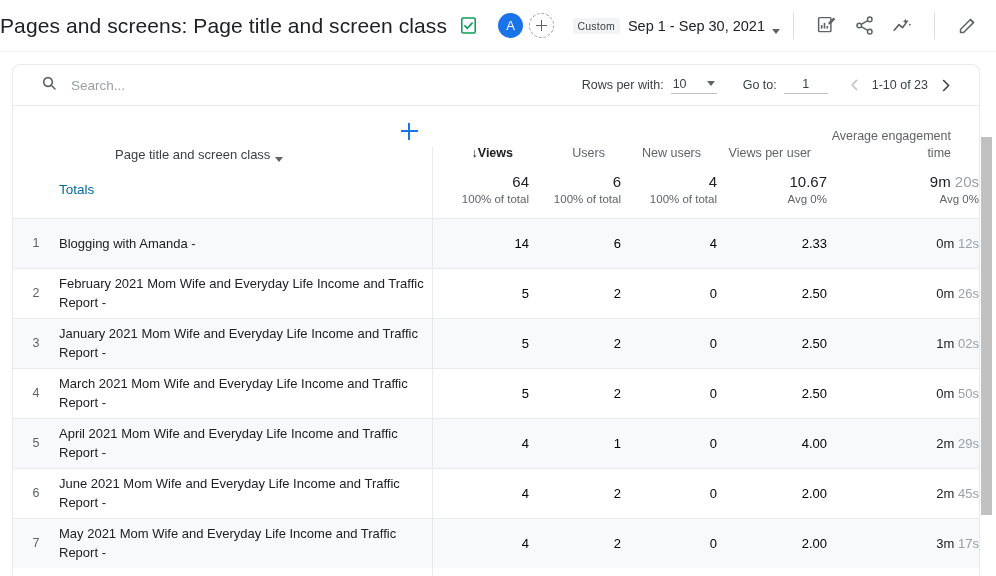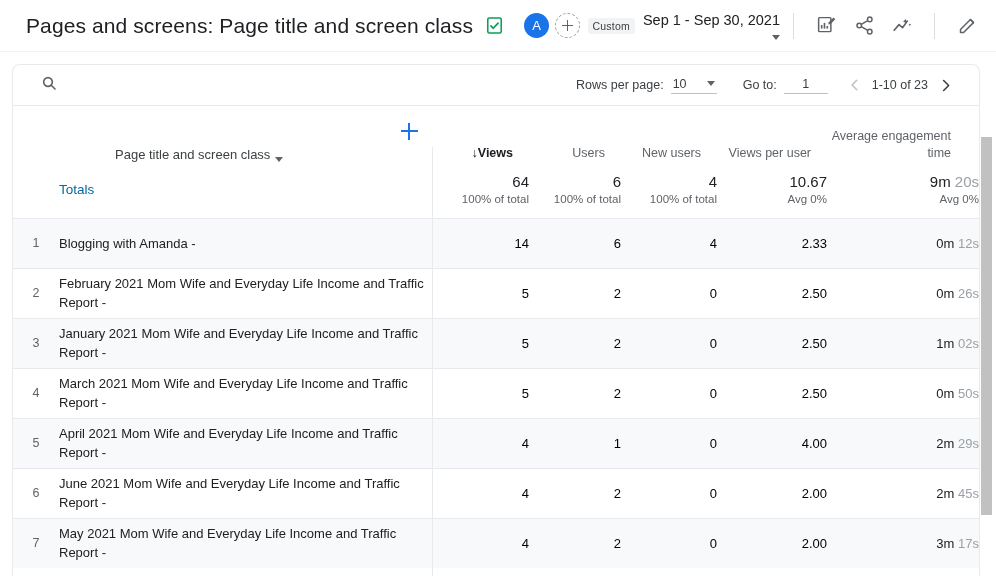--- a/index.html
+++ b/index.html
@@ -13,21 +13,21 @@
     -webkit-font-smoothing: antialiased;
   }
 
   
   .app-header {
     position: relative;
     height: 52px;
     background: #ffffff;
     display: flex;
     align-items: center;
-    padding: 0 10px 0 26px;
+    padding: 0 10px 0 0;
     border-bottom: 1px solid #f1f3f4;
   }
   .page-title {
     font-size: 21px;
     color: #202124;
     font-weight: 400;
     letter-spacing: 0.1px;
     white-space: nowrap;
   }
   .title-group { display: flex; align-items: center; gap: 10px; }
@@ -77,21 +77,20 @@
     text-align: right;
   }
   .date-range {
     font-size: 14.5px;
     color: #202124;
     white-space: nowrap;
     cursor: pointer;
     display: flex;
     align-items: flex-end;
     gap: 7px;
-    flex-direction: column;
   }
   .caret-down {
     width: 0; height: 0;
     border-left: 4.5px solid transparent;
     border-right: 4.5px solid transparent;
     border-top: 5px solid #5f6368;
   }
   .vdivider {
     width: 1px; height: 26px;
     background: #dadce0;
@@ -345,24 +344,25 @@
   <div class="card">
 
     <div class="search-row">
       <div class="search-left">
         <span>
           <svg width="16" height="16" viewBox="0 0 24 24" fill="none" stroke="#5f6368" stroke-width="2.4">
             <circle cx="10.5" cy="10.5" r="6.5"></circle>
             <line x1="15.4" y1="15.4" x2="21" y2="21" stroke-linecap="round"></line>
           </svg>
         </span>
+        <input class="search-input" type="text" placeholder="Search..." style="">
       </div>
 
       <div class="pager">
-        <span class="pager-label">Rows per page:</span>
+        <span class="pager-label">Rows per with:</span>
         <div class="rows-select">
           <span>10</span>
           <span class="caret-down"></span>
         </div>
 
         <span class="pager-label" style="margin-left:26px;">Go to:</span>
         <div class="goto-field">1</div>
 
         <span class="chev disabled" style="margin-left:16px;">
           <svg width="14" height="14" viewBox="0 0 24 24" fill="none" stroke="#bdc1c6" stroke-width="2.6" stroke-linecap="round" stroke-linejoin="round">

